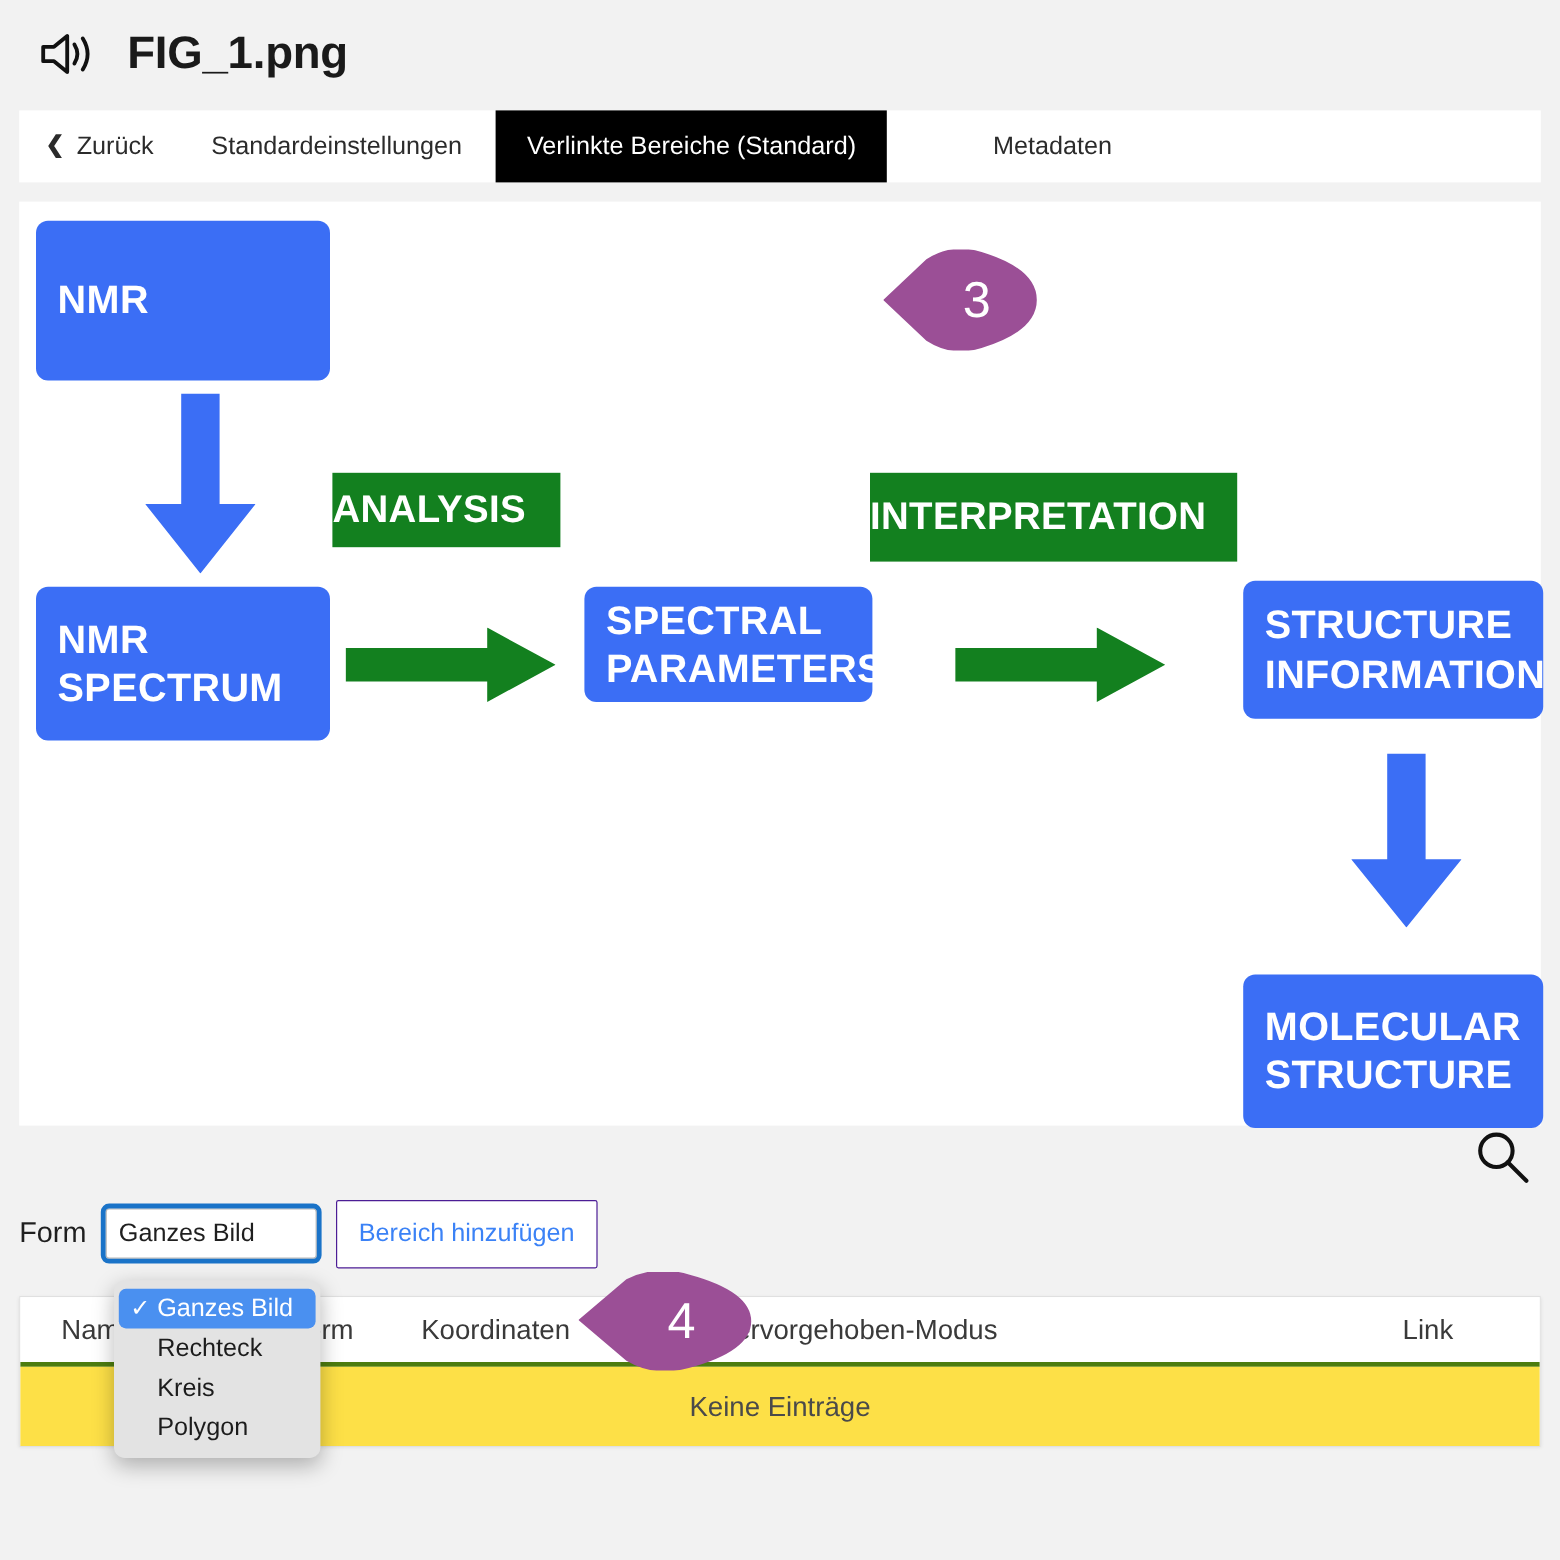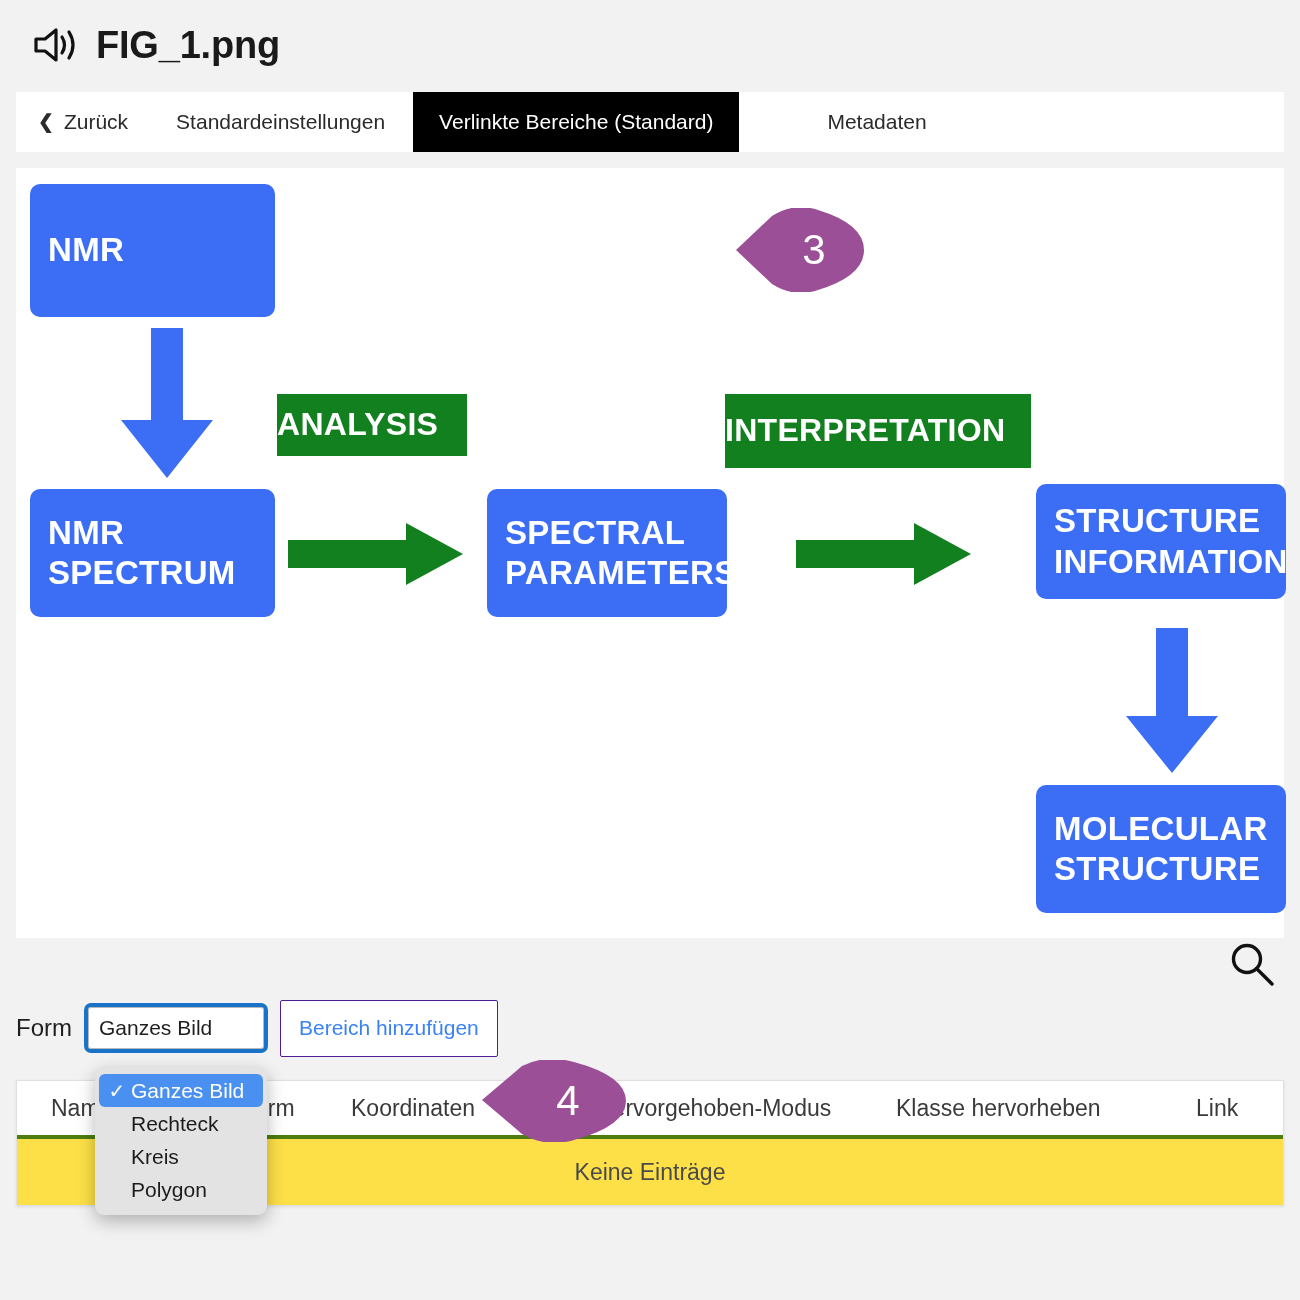--- a/index.html
+++ b/index.html
@@ -13,21 +13,21 @@
     font-family: "Liberation Sans", sans-serif;
     color: #222222;
     overflow: hidden;
     position: relative;
   }
 
   
   .page-header {
     display: flex;
     align-items: center;
-    gap: 18px;
+    gap: 28px;
     padding: 18px 0 0 32px;
     height: 72px;
     box-sizing: border-box;
   }
   .speaker-icon {
     width: 46px;
     height: 38px;
     flex: 0 0 auto;
     display: block;
   }
@@ -135,24 +135,24 @@
   .node-green {
     background: #13801f;
     padding-left: 0;
     font-size: 32px;
     justify-content: center;
   }
 
   #n-nmr-experiment    { left: 14px;  top: 16px;  width: 245px; height: 133px; }
   #n-nmr-spectrum      { left: 14px;  top: 321px; width: 245px; height: 128px; }
   #n-analysis          { left: 261px; top: 226px; width: 190px; height: 62px; }
-  #n-spectral-params   { left: 471px; top: 321px; width: 240px; height: 128px; }
+  #n-spectral-params   { left: 471px; top: 321px; width: 240px; height: 96px; }
   #n-interpretation    { left: 709px; top: 226px; width: 306px; height: 74px; }
   #n-structure-info    { left: 1020px; top: 316px; width: 250px; height: 115px; }
-  #n-molecular-struct  { left: 1020px; top: 617px; width: 250px; height: 128px; }
+  #n-molecular-struct  { left: 1020px; top: 644px; width: 250px; height: 128px; }
 
   .arrow { position: absolute; }
   #a-down-1  { left: 105px;  top: 160px; width: 92px;  height: 150px; }
   #a-right-1 { left: 272px;  top: 355px; width: 175px; height: 62px;  }
   #a-right-2 { left: 780px;  top: 355px; width: 175px; height: 62px;  }
   #a-down-2  { left: 1110px; top: 460px; width: 92px;  height: 145px; }
 
   .zoom-icon-wrap {
     position: absolute;
     right: 6px;
@@ -410,17 +410,16 @@
   </svg>
   <span>4</span>
 </div>
 
 <div class="regions-table">
   <div class="table-head">
     <div class="th th-name">Name</div>
     <div class="th th-shape">Form</div>
     <div class="th th-coord">Koordinaten</div>
     <div class="th th-mode">Hervorgehoben-Modus</div>
-    <div class="th th-class">Klasse hervorheben</div>
     <div class="th th-link">Link</div>
   </div>
   <div class="table-empty">Keine Einträge</div>
 </div>
 
 </body></html>

